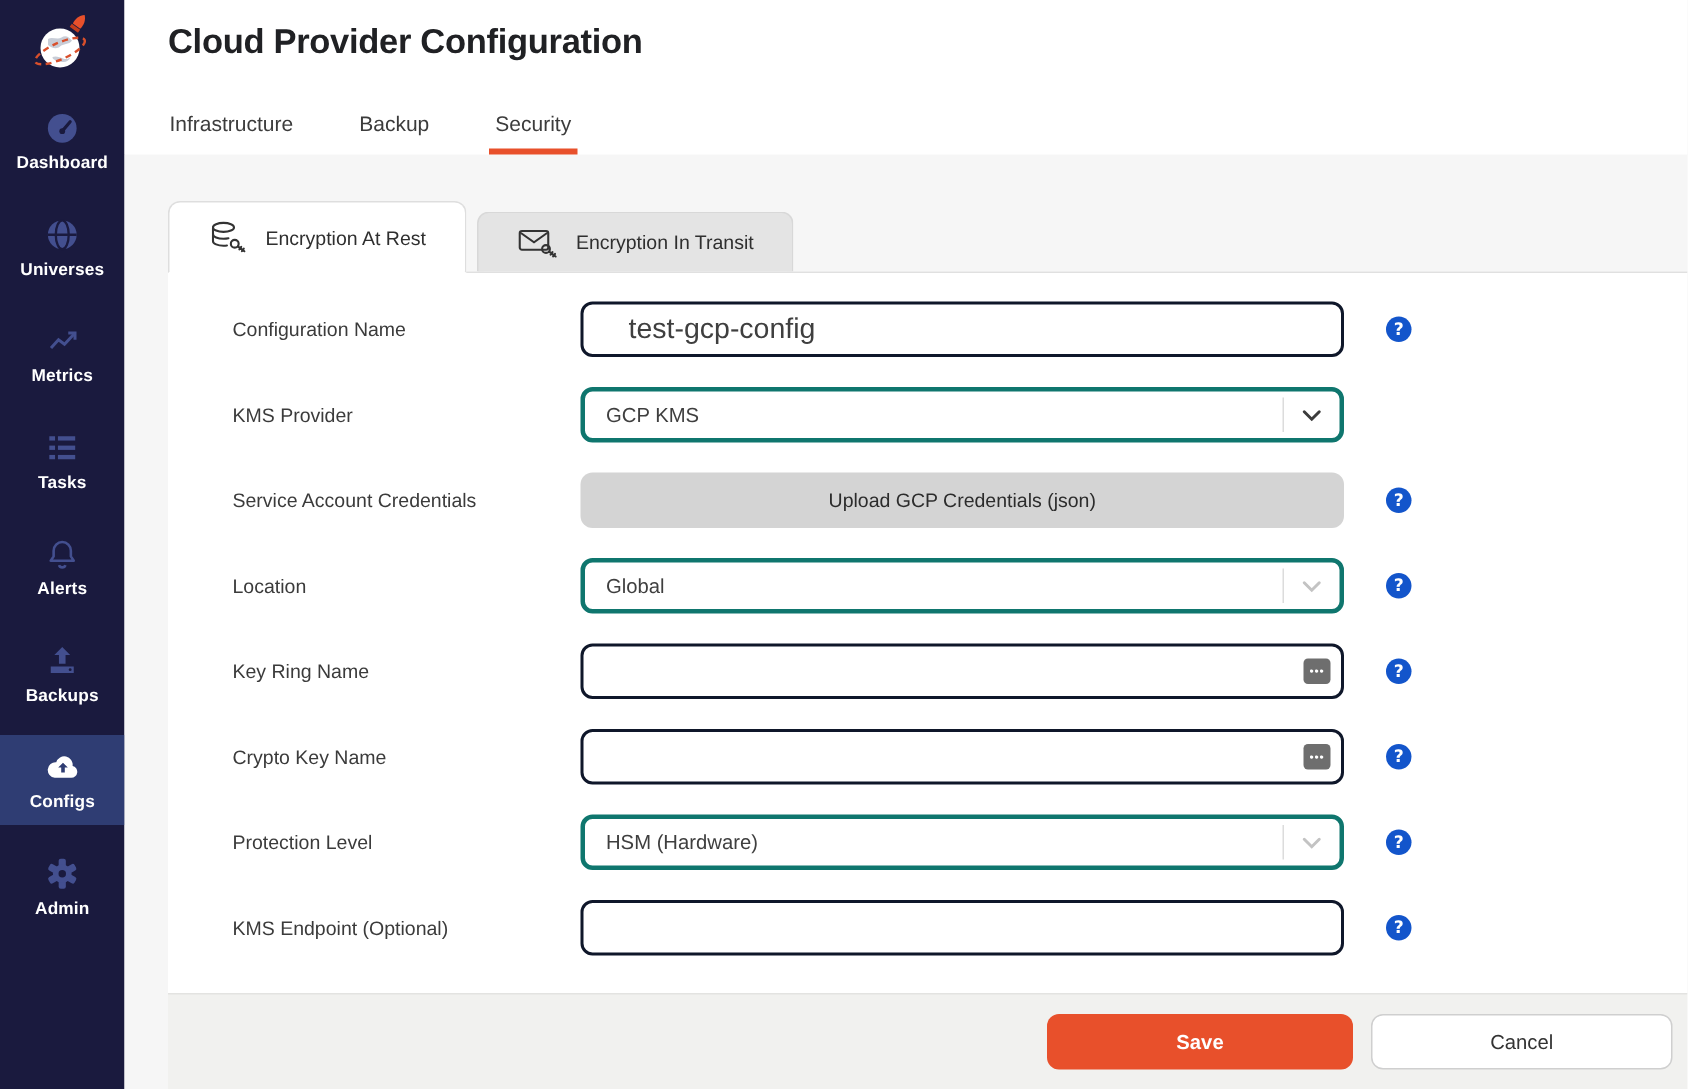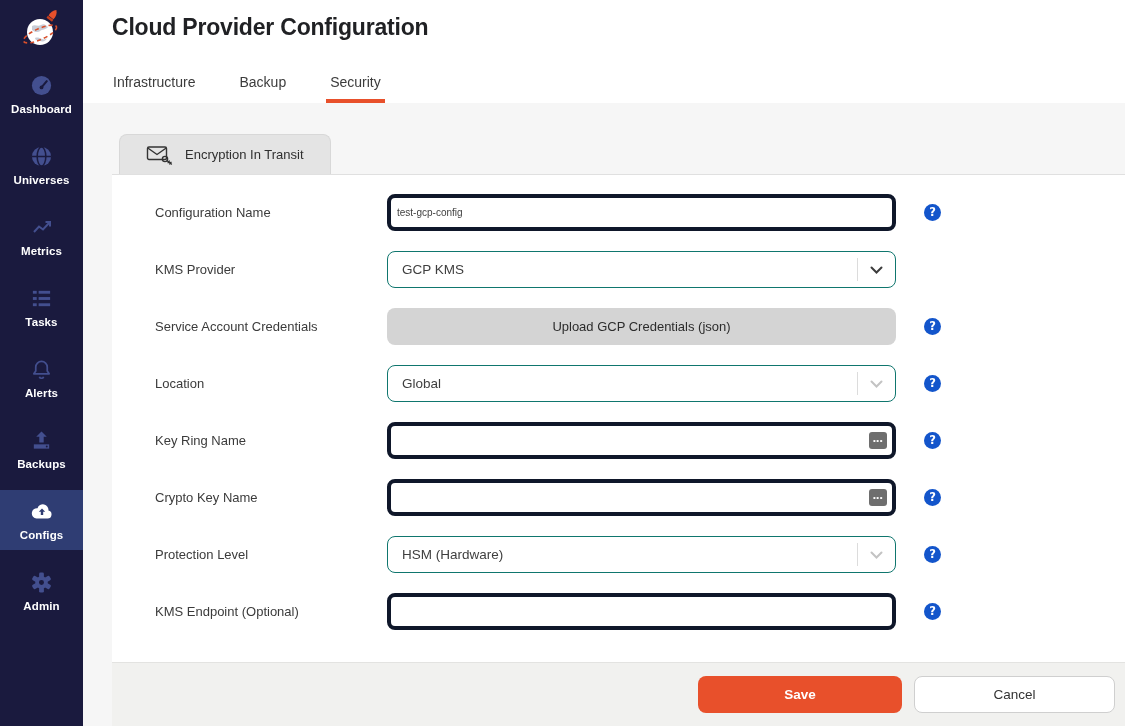--- a/index.html
+++ b/index.html
@@ -40,24 +40,24 @@
     height:40px; margin-left:7px; }
   .subtab-icon { display:flex; align-items:center; }
 
   .panel { margin-left:29px; flex:1; background:#ffffff; border-top:1px solid #e0e0e0;
     display:flex; flex-direction:column; min-height:0; }
   .form { padding:19px 0 0 43px; }
   .form-row { display:grid; grid-template-columns:232px 509px 60px; align-items:center;
     margin-bottom:20px; min-height:37px; }
   .field-label { font-size:13px; color:#3b3b3b; }
   .control { position:relative; height:37px; }
-  .text-input { width:100%; height:37px; border:4px solid #0f172a; border-radius:8px;
-    padding:0 34px 0 6px; font-size:10px; color:#3f3f3f; background:#fff; outline:none;
+  .text-input { width:100%; height:37px; border:2px solid #0f172a; border-radius:8px;
+    padding:0 34px 0 30px; font-size:19px; color:#3f3f3f; background:#fff; outline:none;
     font-family:"Liberation Sans","DejaVu Sans",sans-serif; }
-  .select-box { width:100%; height:37px; border:1px solid #0f766e; border-radius:8px;
+  .select-box { width:100%; height:37px; border:3px solid #0f766e; border-radius:8px;
     background:#fff; display:flex; align-items:center; padding-left:14px; cursor:pointer; }
   .select-value { font-size:13.5px; color:#3f3f3f; flex:1; }
   .select-sep { width:1px; height:23px; background:#dcdcdc; }
   .select-chev { width:37px; display:flex; align-items:center; justify-content:center; }
   .chev-dark { color:#3c3c3c; } .chev-light { color:#c3c3c3; }
   .upload-btn { width:100%; height:37px; background:#d4d4d4; border:none; border-radius:8px;
     font-size:13px; color:#2c2c2c; cursor:pointer;
     font-family:"Liberation Sans","DejaVu Sans",sans-serif; }
   .ellipsis-chip { position:absolute; right:9px; top:10px; width:18px; height:17px;
     background:#6e6e6e; border-radius:3px; color:#fff; font-size:8px; line-height:17px;
@@ -190,20 +190,32 @@
     <div class="tabs">
       <div class="tab">Infrastructure</div>
       <div class="tab">Backup</div>
       <div class="tab active">Security</div>
     </div>
   </div>
 
   <div class="content">
 
     <div class="subtabs">
+      <div class="subtab active">
+        <span class="subtab-icon">
+          <svg width="27" height="23" viewBox="0 0 27 23" fill="none" stroke="#333" stroke-width="1.4" stroke-linecap="round">
+            <ellipse cx="10" cy="4.6" rx="7" ry="3"></ellipse>
+            <path d="M3 4.6v4.6c0 1.66 3.1 3 7 3 1.2 0 2.3-.12 3.3-.34"></path>
+            <path d="M3 9.2v4.6c0 1.66 3.1 3 7 3 .8 0 1.6-.06 2.3-.16"></path>
+            <circle cx="17.5" cy="15.5" r="2.6"></circle>
+            <path d="M19.6 17.3l4.3 3.2M22.3 20.4l1.2-1.6M20.6 19.2l1.2-1.6"></path>
+            </svg>
+        </span>
+        <span>Encryption At Rest</span>
+      </div>
       <div class="subtab inactive">
         <span class="subtab-icon">
           <svg width="28" height="22" viewBox="0 0 28 22" fill="none" stroke="#333" stroke-width="1.4" stroke-linecap="round">
             <rect x="1.5" y="3" width="19" height="12.5" rx="1.5"></rect>
             <path d="M2.5 4.5l8.5 6 8.5-6"></path>
             <circle cx="19" cy="15" r="2.6"></circle>
             <path d="M21.1 16.8l4.3 3.2M23.8 19.9l1.2-1.6M22.1 18.7l1.2-1.6"></path>
             </svg>
         </span>
         <span>Encryption In Transit</span>

